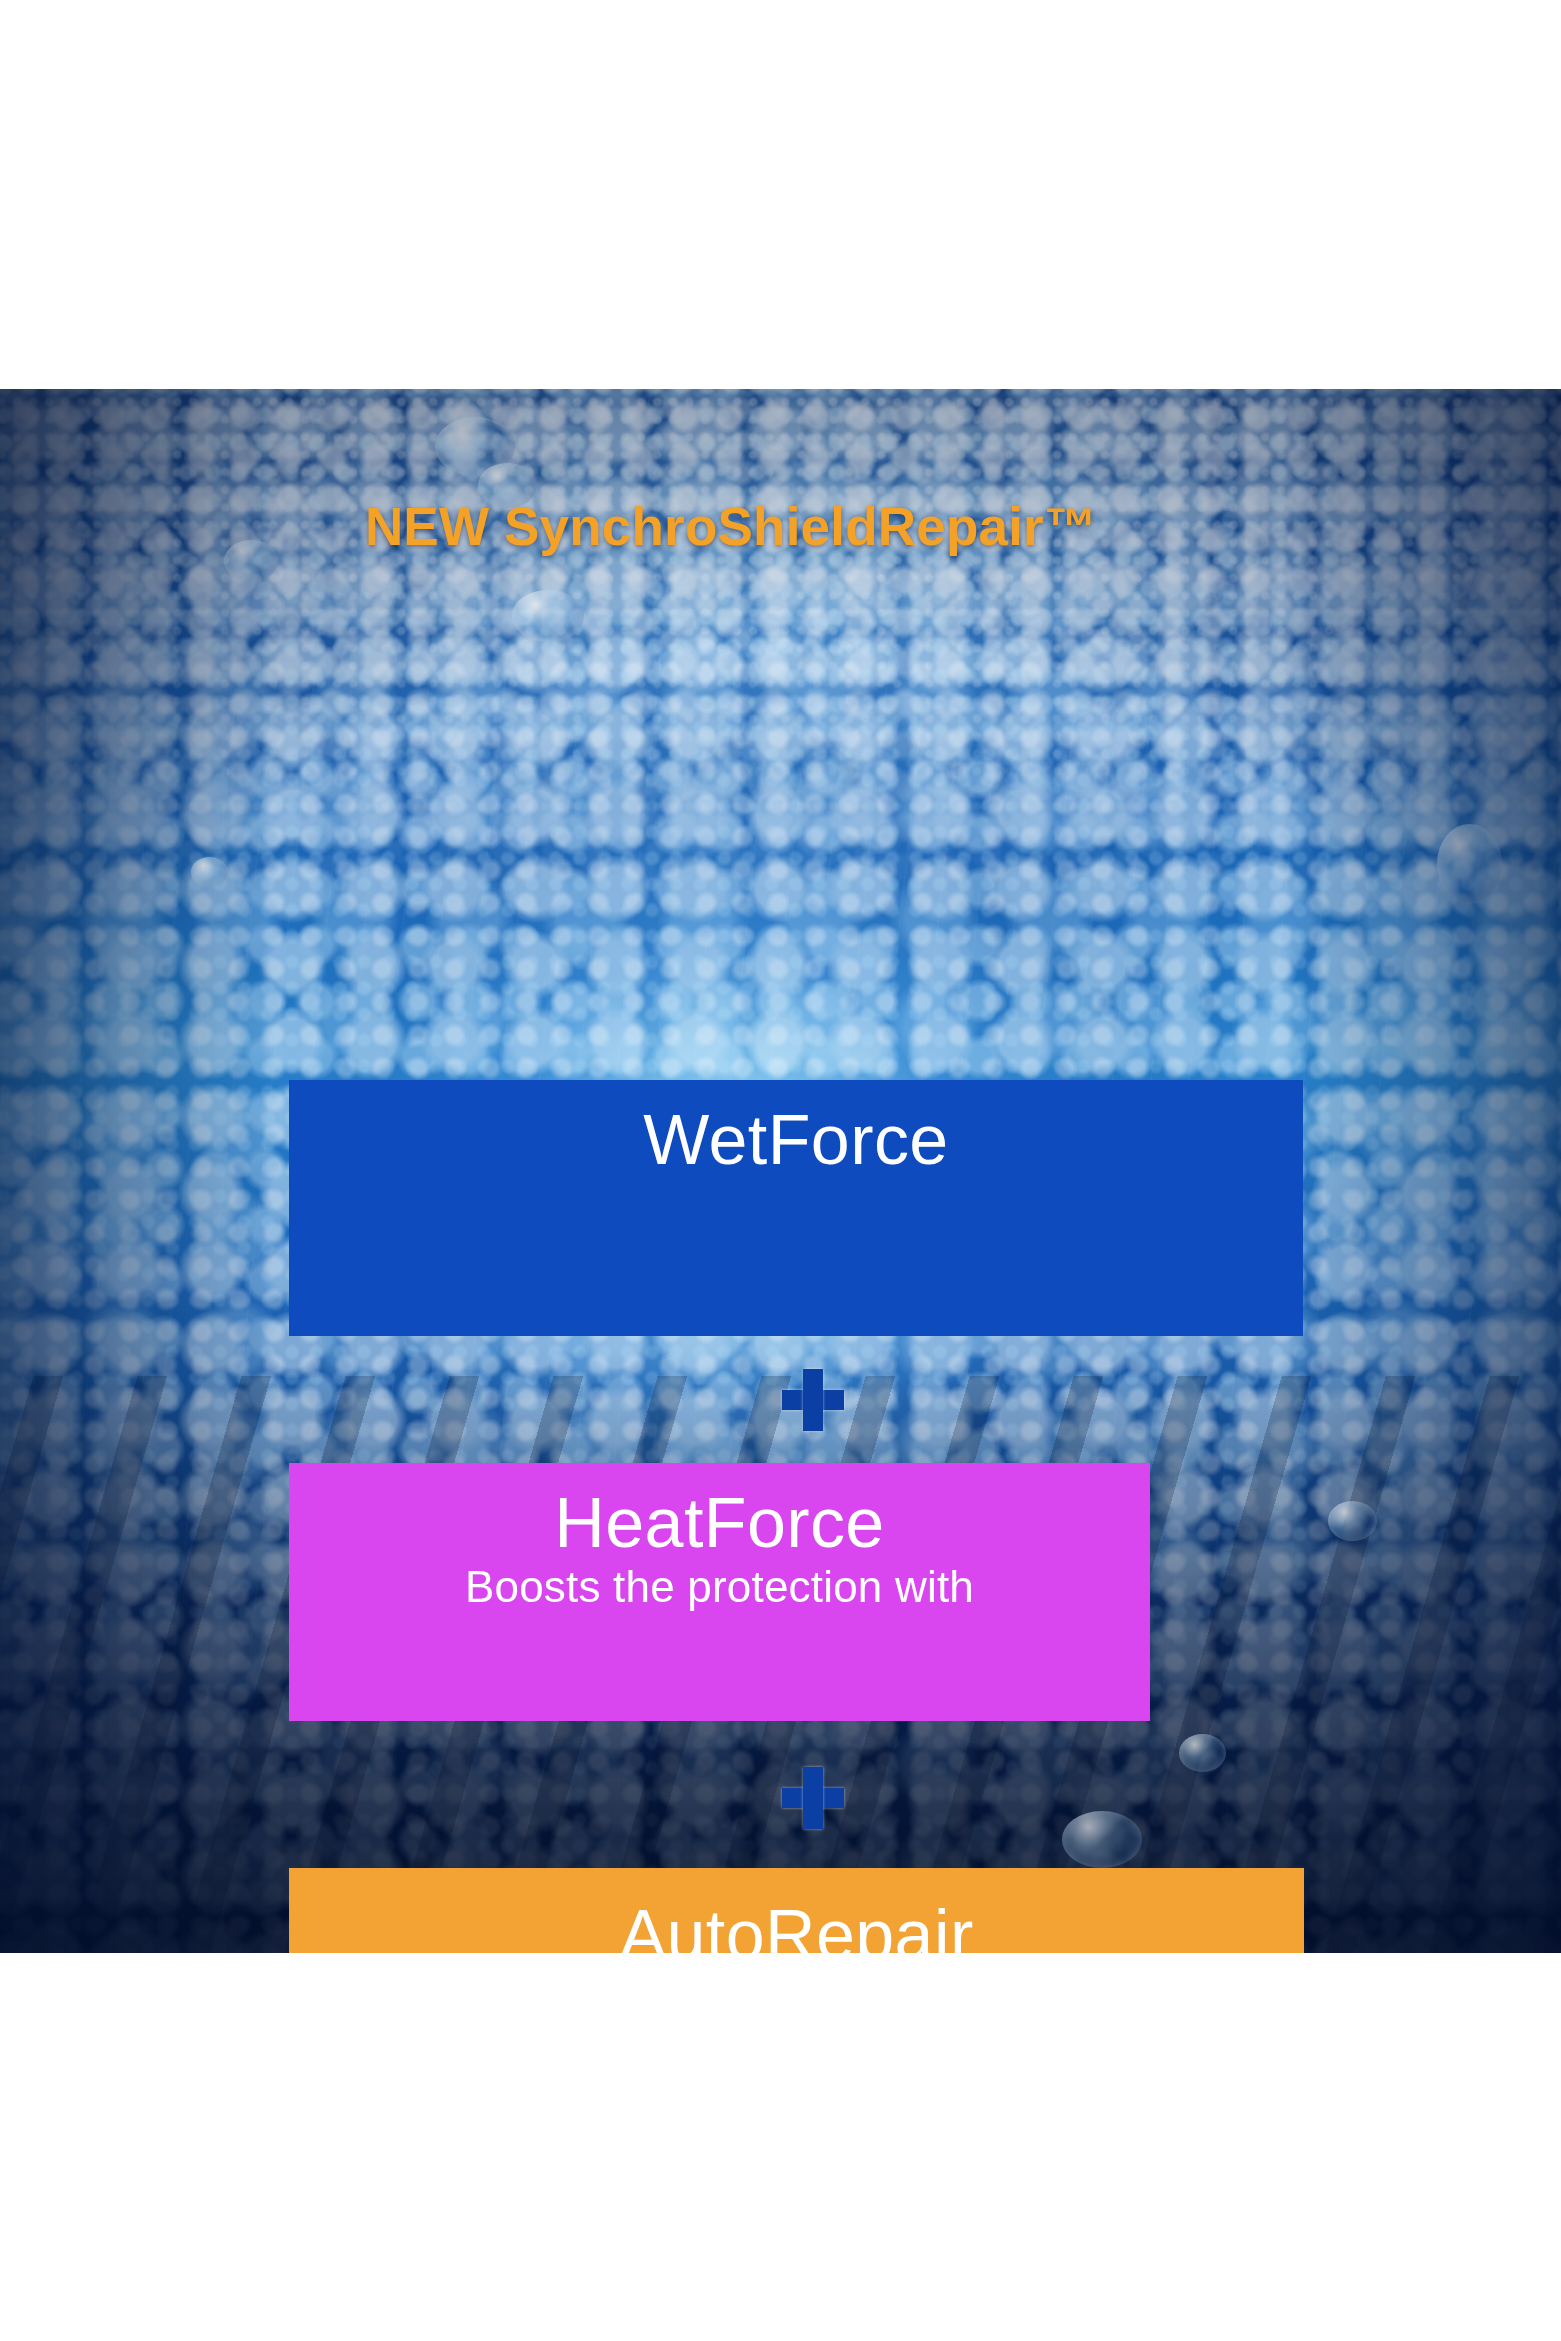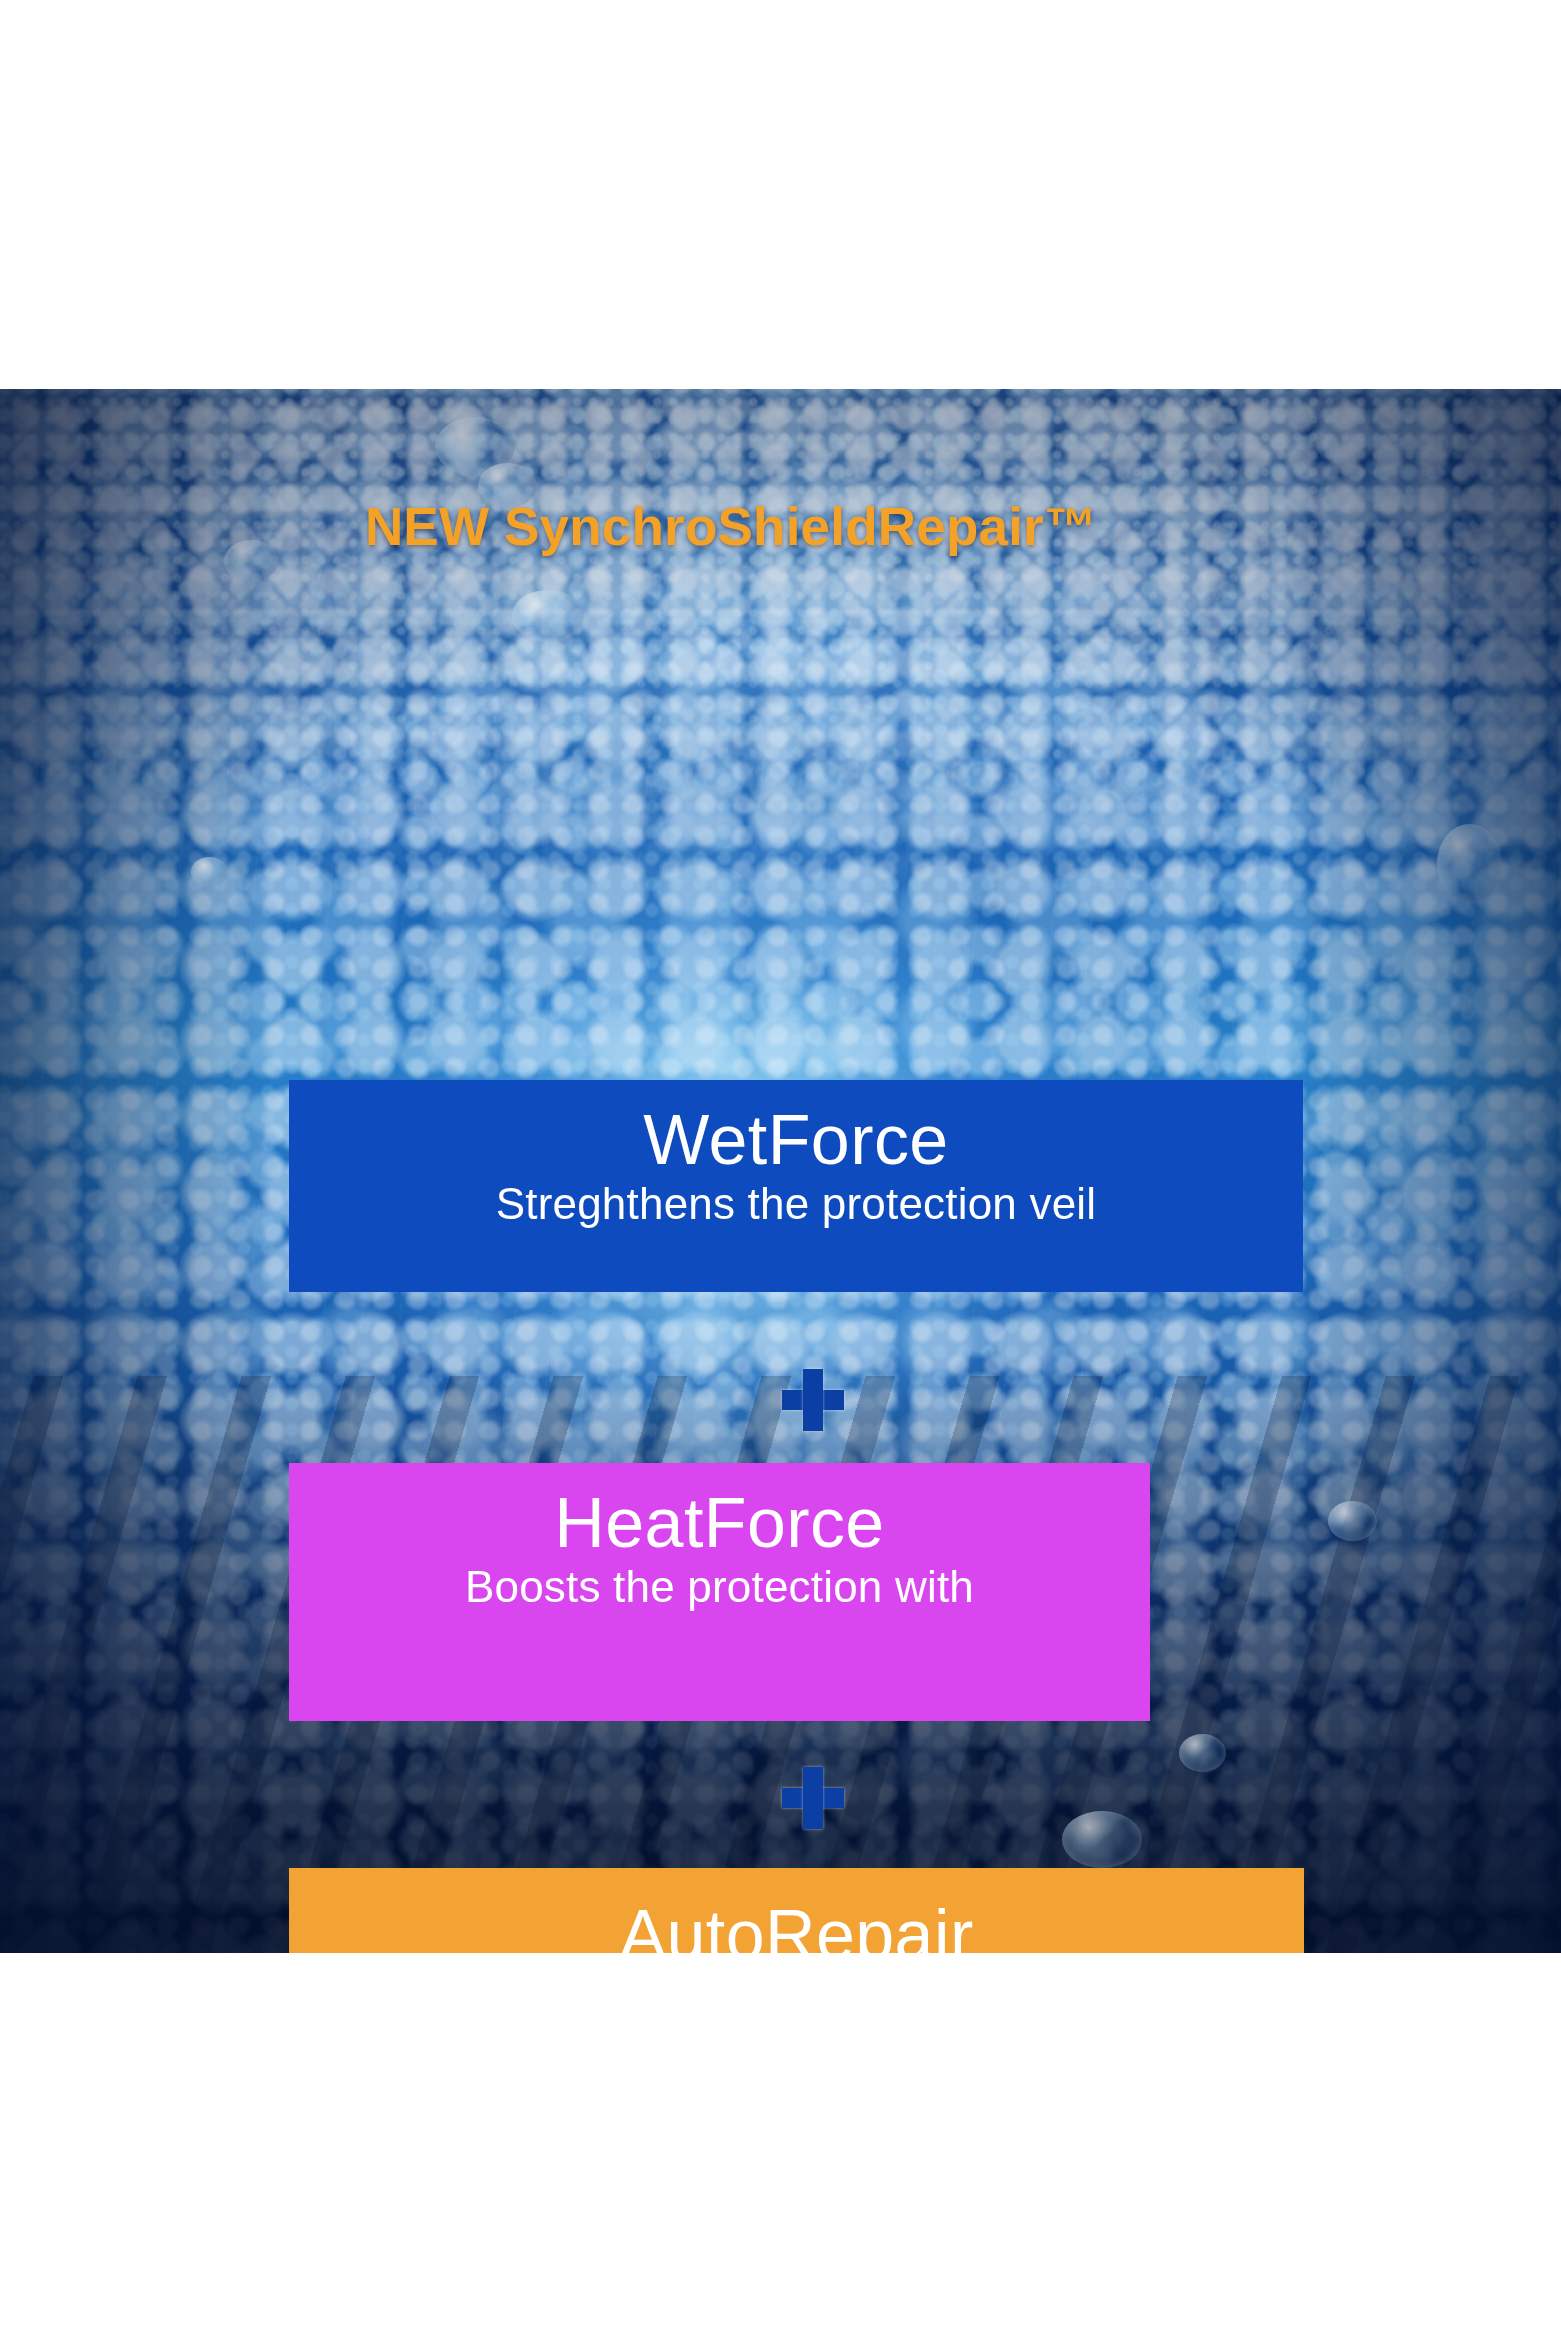--- a/index.html
+++ b/index.html
@@ -83,21 +83,21 @@
     position:absolute;left:0;top:107px;width:1462px;text-align:center;
     color:#F4A227;font-size:53px;font-weight:bold;letter-spacing:0.2px;
     text-shadow:0 1.7px 5px rgba(0,10,40,.45);
   }
 
   .panel{position:absolute;box-sizing:border-box;text-align:center;
          padding:0;color:#ffffff;}
   .panel .ttl{font-size:70px;font-weight:400;line-height:1.02;letter-spacing:0.4px;}
   .panel .sub{font-size:44px;font-weight:400;line-height:1.07;letter-spacing:0.2px;}
 
-  #panel-wetforce{left:289px;top:691px;width:1014px;height:212px;background:#0D4BBE;}
+  #panel-wetforce{left:289px;top:691px;width:1014px;height:256px;background:#0D4BBE;}
   #panel-wetforce .ttl{margin-top:25px;}
   #panel-wetforce .sub{margin-top:3.3px;}
 
   #panel-heatforce{left:289px;top:1074px;width:861px;height:258px;background:#d946ef;}
   #panel-heatforce .ttl{margin-top:25px;}
   #panel-heatforce .sub{margin-top:3.3px;}
 
   #panel-autorepair{left:289px;top:1479px;width:1015px;height:291px;background:#F2A333;}
   #panel-autorepair .ttl{margin-top:32px;text-align:center;}
 
@@ -134,21 +134,20 @@
   <div class="bub" style="left:191px;top:468px;width:37px;height:30px;"></div>
 
   <div class="bgl bg-vignette"></div>
 
   <div id="content">
 
     <div class="headline">NEW SynchroShieldRepair™</div>
 
     <div class="panel" id="panel-wetforce">
       <div class="ttl">WetForce</div>
-      <div class="sub">Streghthens the protection veil</div>
     </div>
 
     <div class="plus" id="plus-one">
       <i class="h"></i>
         <i class="v"></i>
     </div>
 
     <div class="panel" id="panel-heatforce">
       <div class="ttl">HeatForce</div>
       <div class="sub">Boosts the protection with</div>

